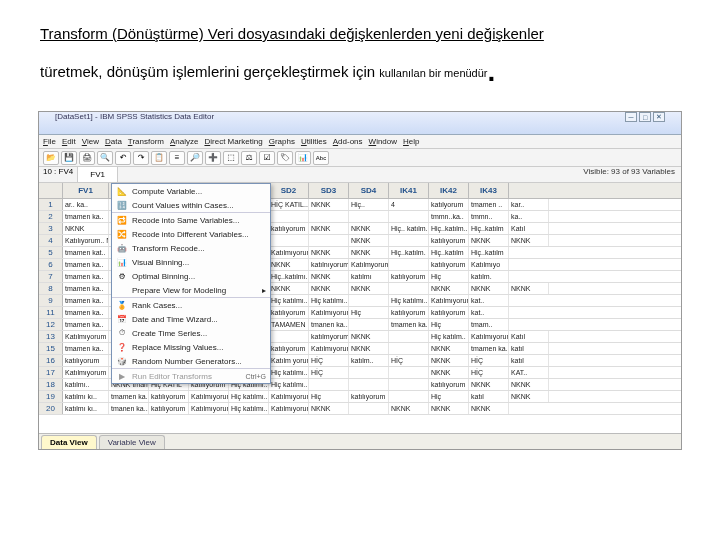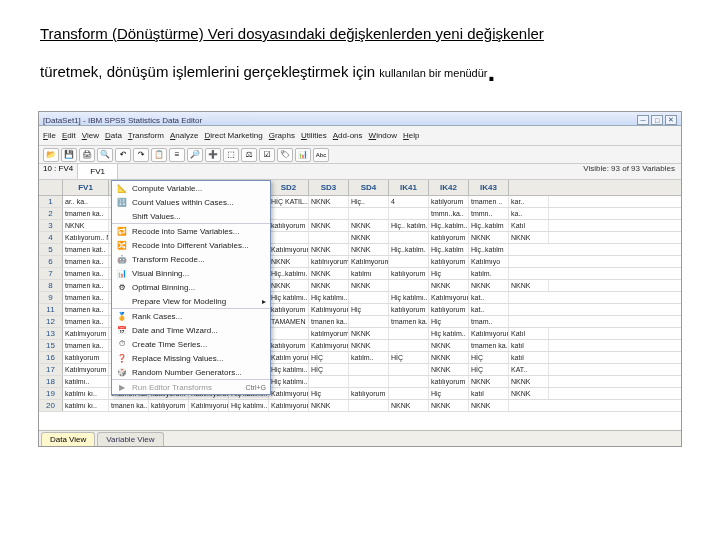--- a/index.html
+++ b/index.html
@@ -2,24 +2,24 @@
 <html><head>
 <meta charset="utf-8">
 <style>
 *{box-sizing:border-box;margin:0;padding:0;font-family:Arial,sans-serif}
 body{width:720px;height:540px;background:#fff;overflow:hidden}
 .caption{padding:20px 40px 14px;font-size:15px;line-height:1.8;color:#000}
 .caption .u{text-decoration:underline}
 .caption .b{font-weight:normal}
 .caption .dot{font-size:28px;font-weight:bold;vertical-align:-4px}
 .window{margin:0 38px;border:1px solid #999;position:relative;font-size:8px;background:#fff}
-.titlebar{height:14px;background:linear-gradient(#e8eefc,#cddcf6);display:flex;align-items:flex-end;padding:0 4px;border-bottom:1px solid #9ab}
+.titlebar{height:23px;background:linear-gradient(#e8eefc,#cddcf6);display:flex;align-items:flex-start;padding:0 16px;border-bottom:1px solid #9ab}
 .titlebar .title{color:#335;flex:1;font-size:8px}
 .titlebar .wbtn{width:12px;height:10px;margin-left:2px;border:1px solid #89a;background:#eef3fb;display:flex;align-items:center;justify-content:center;font-size:7px;color:#357}
-.menubar{height:20px;display:flex;align-items:center;padding:0 4px;gap:6px;border-bottom:1px solid #ccc;background:#f4f4f4}
+.menubar{height:14px;display:flex;align-items:center;padding:0 4px;gap:6px;border-bottom:1px solid #ccc;background:#f4f4f4}
 .menubar span{font-size:8px;color:#222}
 .menubar span .k{text-decoration:underline}
 .toolbar{height:18px;display:flex;align-items:center;padding:0 4px;gap:2px;border-bottom:1px solid #ccc;background:#f4f4f4}
 .tbtn{width:16px;height:14px;border:1px solid #bbb;background:#fdfdfd;border-radius:2px;display:flex;align-items:center;justify-content:center;font-size:8px}
 .goto{height:16px;display:flex;border-bottom:1px solid #ccc;background:#f4f4f4;font-size:8px}
 .goto .lbl{padding:0 4px}
 .goto .val{padding:0 12px;border-left:1px solid #ccc;border-right:1px solid #ccc;background:#fff;height:100%;display:flex;align-items:center}
 .goto .vis{margin-left:auto;padding:0 6px;color:#333}
 .main{display:flex;height:250px;position:relative}
 .menu-drop{position:absolute;left:72px;top:0;width:160px;border:1px solid #7a93b6;background:#fdfdfd;box-shadow:2px 2px 4px rgba(0,0,0,0.25);z-index:5}
@@ -32,21 +32,21 @@
 .grid{flex:1;overflow:hidden}
 .hdr{display:flex;height:16px;background:#ecebe6;border-bottom:1px solid #bbb}
 .hdr .ch{border-right:1px solid #bbb;display:flex;align-items:center;justify-content:center;font-size:8px;color:#24528c;font-weight:bold;background:#eceae4}
 .hdr .rowh{width:24px;background:#eceae4;border-right:1px solid #bbb}
 .row{display:flex;height:12px;border-bottom:1px solid #ddd}
 .row .rh{width:24px;background:#eceae4;border-right:1px solid #bbb;display:flex;align-items:center;justify-content:center;color:#24528c;font-size:8px}
 .row .cell{border-right:1px solid #e4e4e4;font-size:7px;padding:0 2px;overflow:hidden;white-space:nowrap;color:#222;display:flex;align-items:center}
 .w46{width:46px}.w40{width:40px}
 .tabs{height:16px;display:flex;align-items:center;border-top:1px solid #bbb;background:#f0efe9}
 .tab{padding:2px 8px;font-size:8px;border:1px solid #bbb;border-bottom:none;border-top-left-radius:3px;border-top-right-radius:3px;margin-left:2px}
-.tab.active{background:#fff8cc;color:#000;font-weight:normal}
+.tab.active{background:#fff8cc;color:#000;font-weight:bold}
 .tab.inact{background:#e8e7e0;color:#335}
 </style>
 </head>
 <body>
 
 <div class="caption">
  <span class="u b">Transform (Dönüştürme)</span><span class="u"> Veri dosyasındaki değişkenlerden yeni değişkenler</span><br>
  <span>türetmek, dönüşüm işlemlerini gerçekleştirmek için </span><span style="font-size:11px">kullanılan bir menüdür</span><span class="dot">.</span>
 </div>
 
@@ -97,24 +97,20 @@
  <div class="main">
   <div class="menu-drop" id="dropdown">
         <div class="mi">
           <span class="ic">📐</span>
           <span class="txt">Compute Variable...</span>
         </div>
         <div class="mi">
           <span class="ic">🔢</span>
           <span class="txt">Count Values within Cases...</span>
         </div>
-        <div class="mi">
-          <span class="ic"></span>
-          <span class="txt">Shift Values...</span>
-        </div>
         <hr>
         <div class="mi">
           <span class="ic">🔁</span>
           <span class="txt">Recode into Same Variables...</span>
         </div>
         <div class="mi">
           <span class="ic">🔀</span>
           <span class="txt">Recode into Different Variables...</span>
         </div>
         <div class="mi">

